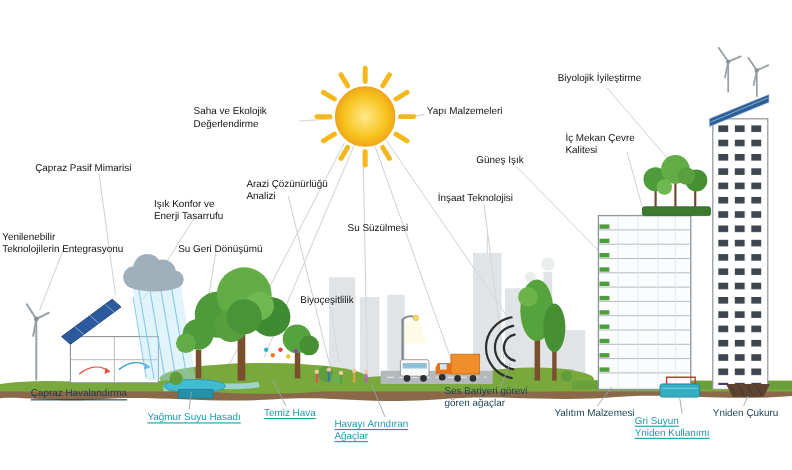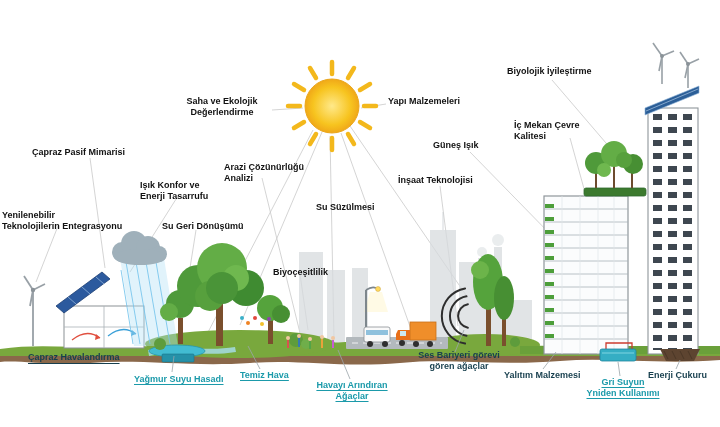--- a/index.html
+++ b/index.html
@@ -1,20 +1,20 @@
 <!DOCTYPE html>
 <html><head>
 <meta charset="utf-8">
 <style>
   html,body{margin:0;padding:0}
   body{font-family:"Liberation Sans",sans-serif;background:#ffffff}
   #canvas{position:relative;width:720px;height:427px;background:#ffffff;overflow:hidden}
   #scene{position:absolute;left:0;top:0}
-  .lbl{position:absolute;font-size:9px;font-weight:700;color:#111111;line-height:1.22;white-space:pre-line}
-  .lbl.center{text-align:center}
+  .lbl{position:absolute;font-size:9px;font-weight:400;color:#111111;line-height:1.22;white-space:pre-line}
+  .lbl.center{}
   .lbl.teal{color:#1b9aaa;text-decoration:underline;text-underline-offset:2px}
   .lbl.dark{color:#173f4e}
   .lbl.u{text-decoration:underline;text-underline-offset:3px}
 </style>
 </head>
 <body>
 
 <div id="canvas">
 
 <svg id="scene" width="720" height="427" viewBox="0 0 720 427">
@@ -335,16 +335,16 @@
   <div class="lbl dark u" style="left:28px;top:352px">Çapraz Havalandırma</div>
   <div class="lbl teal" style="left:134px;top:374px">Yağmur Suyu Hasadı</div>
   <div class="lbl teal" style="left:240px;top:370px">Temiz Hava</div>
   <div class="lbl teal center" style="left:304px;top:380px;width:96px">Havayı Arındıran
 Ağaçlar</div>
   <div class="lbl dark center" style="left:404px;top:350px;width:110px">Ses Bariyeri görevi
 gören ağaçlar</div>
   <div class="lbl dark" style="left:504px;top:370px">Yalıtım Malzemesi</div>
   <div class="lbl teal center" style="left:577px;top:377px;width:92px">Gri Suyun
 Yniden Kullanımı</div>
-  <div class="lbl dark" style="left:648px;top:370px">Enerji Çukuru</div>
+  <div class="lbl dark" style="left:648px;top:370px">Yniden Çukuru</div>
 </div>
 
 </div>
 
 </body></html>

